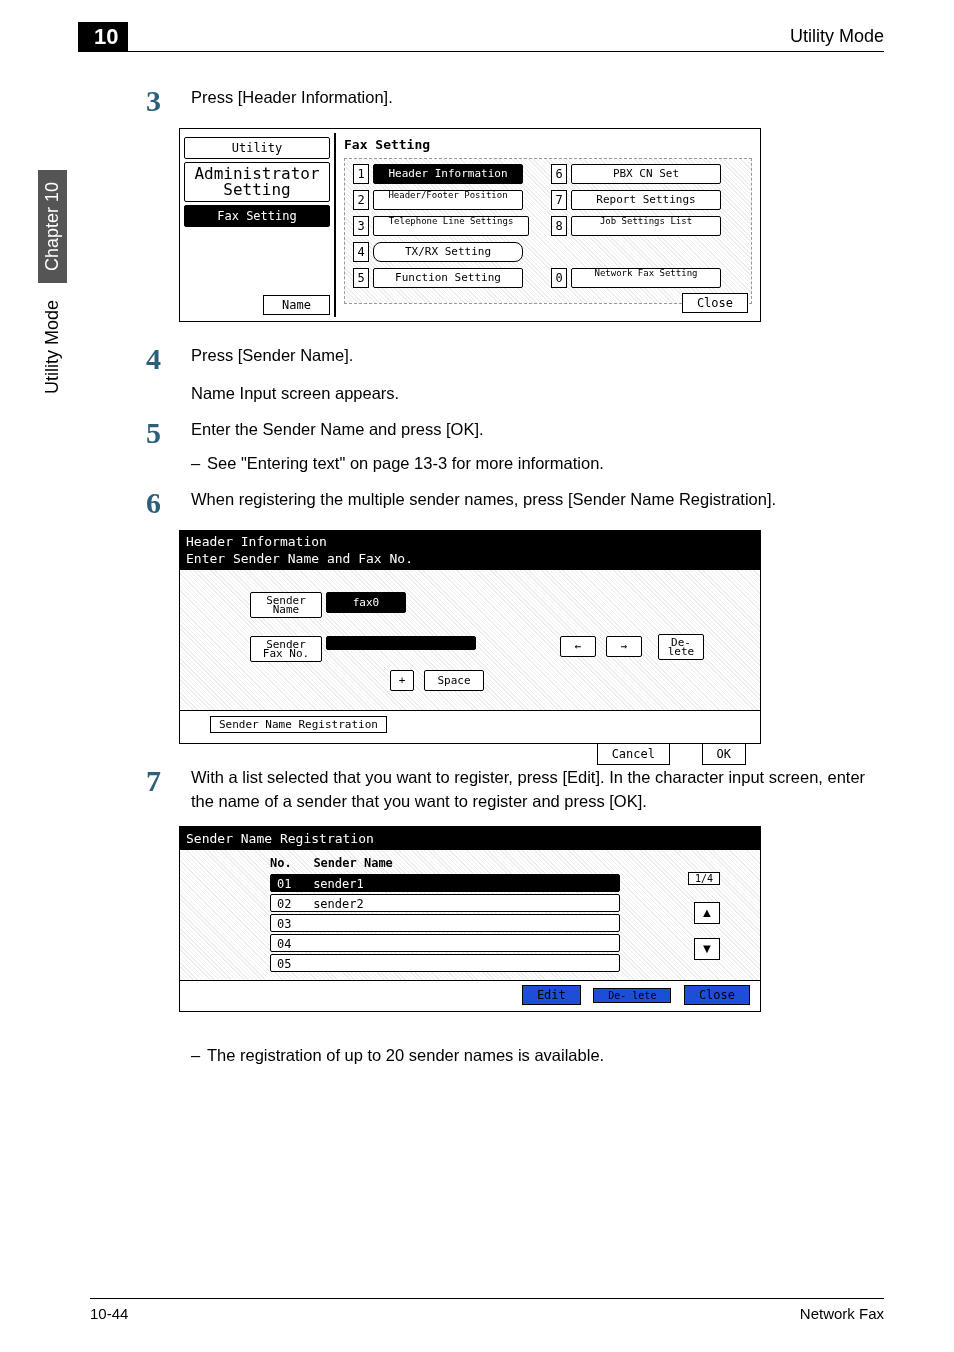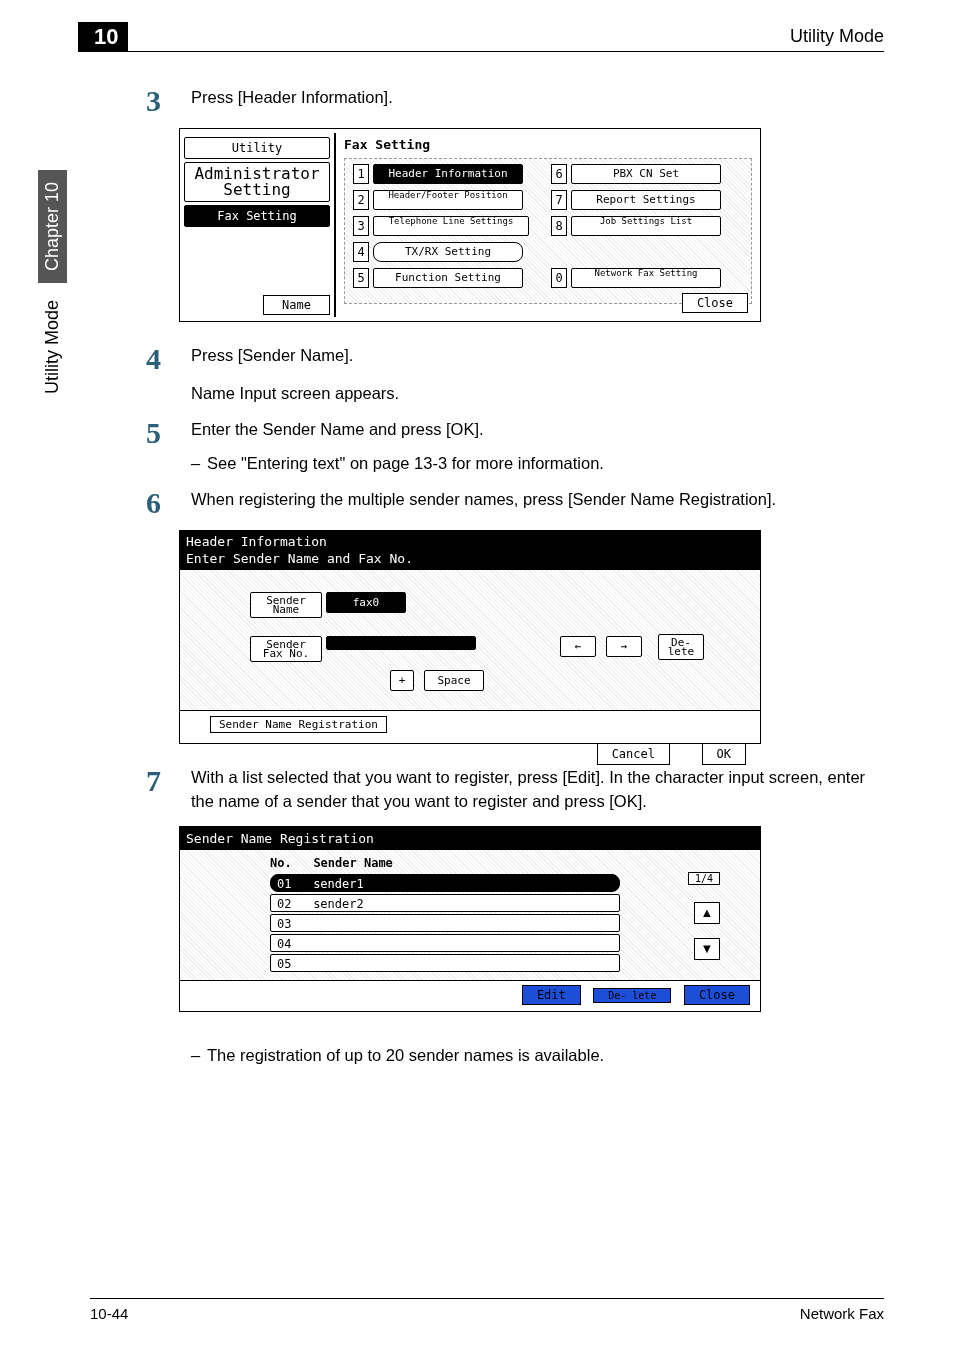--- a/index.html
+++ b/index.html
@@ -318,21 +318,21 @@
 
   <div class="step">
     <div class="step-num">7</div>
     <div class="step-body">With a list selected that you want to register, press [Edit]. In the character input screen, enter the name of a sender that you want to register and press [OK].</div>
   </div>
 
   <div class="figure fig3">
     <div class="titlebar">Sender Name Registration</div>
     <div class="body">
       <div class="hdr"><span>No.</span>&nbsp;&nbsp;&nbsp;<span>Sender Name</span></div>
-      <div class="rowbtn sel" style="top:24px;border-radius:8px;"><span>01</span>&nbsp;&nbsp;&nbsp;<span>sender1</span></div>
+      <div class="rowbtn sel" style="top:24px;"><span>01</span>&nbsp;&nbsp;&nbsp;<span>sender1</span></div>
       <div class="rowbtn" style="top:44px;"><span>02</span>&nbsp;&nbsp;&nbsp;<span>sender2</span></div>
       <div class="rowbtn" style="top:64px;">03</div>
       <div class="rowbtn" style="top:84px;">04</div>
       <div class="rowbtn" style="top:104px;">05</div>
       <div class="page">1/4</div>
       <div class="arrow" style="top:52px;">▲</div>
       <div class="arrow" style="top:88px;">▼</div>
     </div>
     <div class="foot">
       <span class="b">Edit</span>

